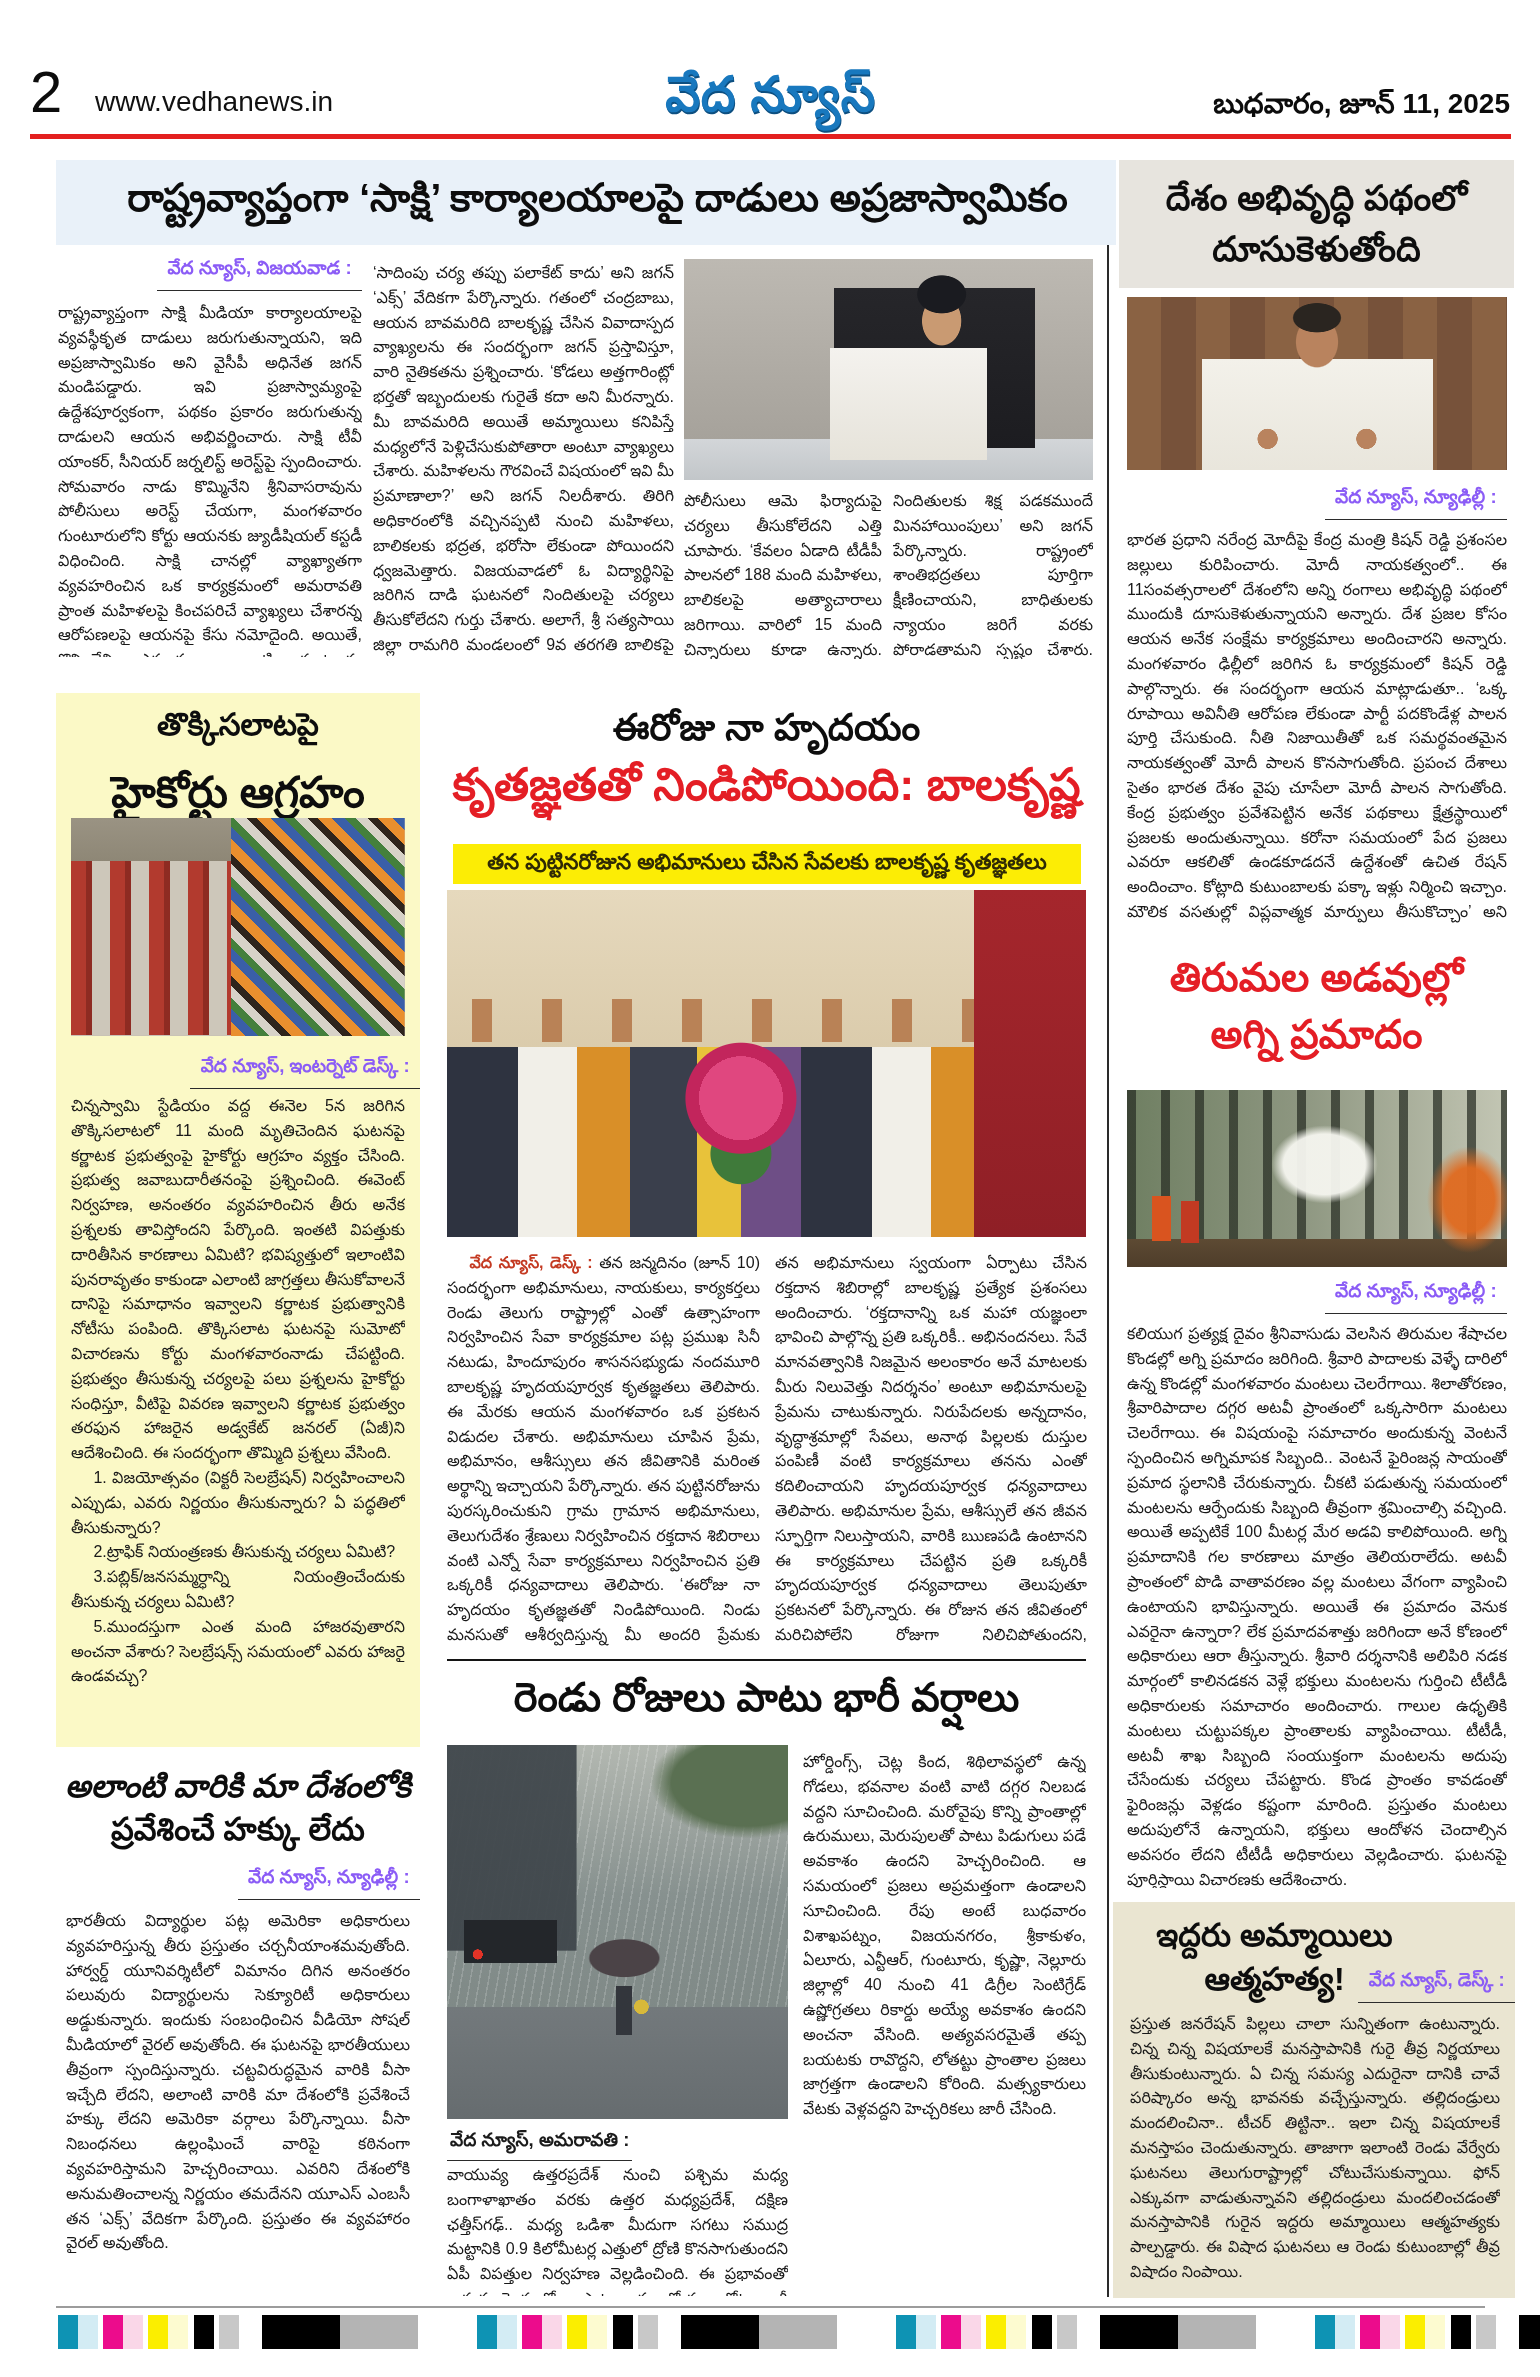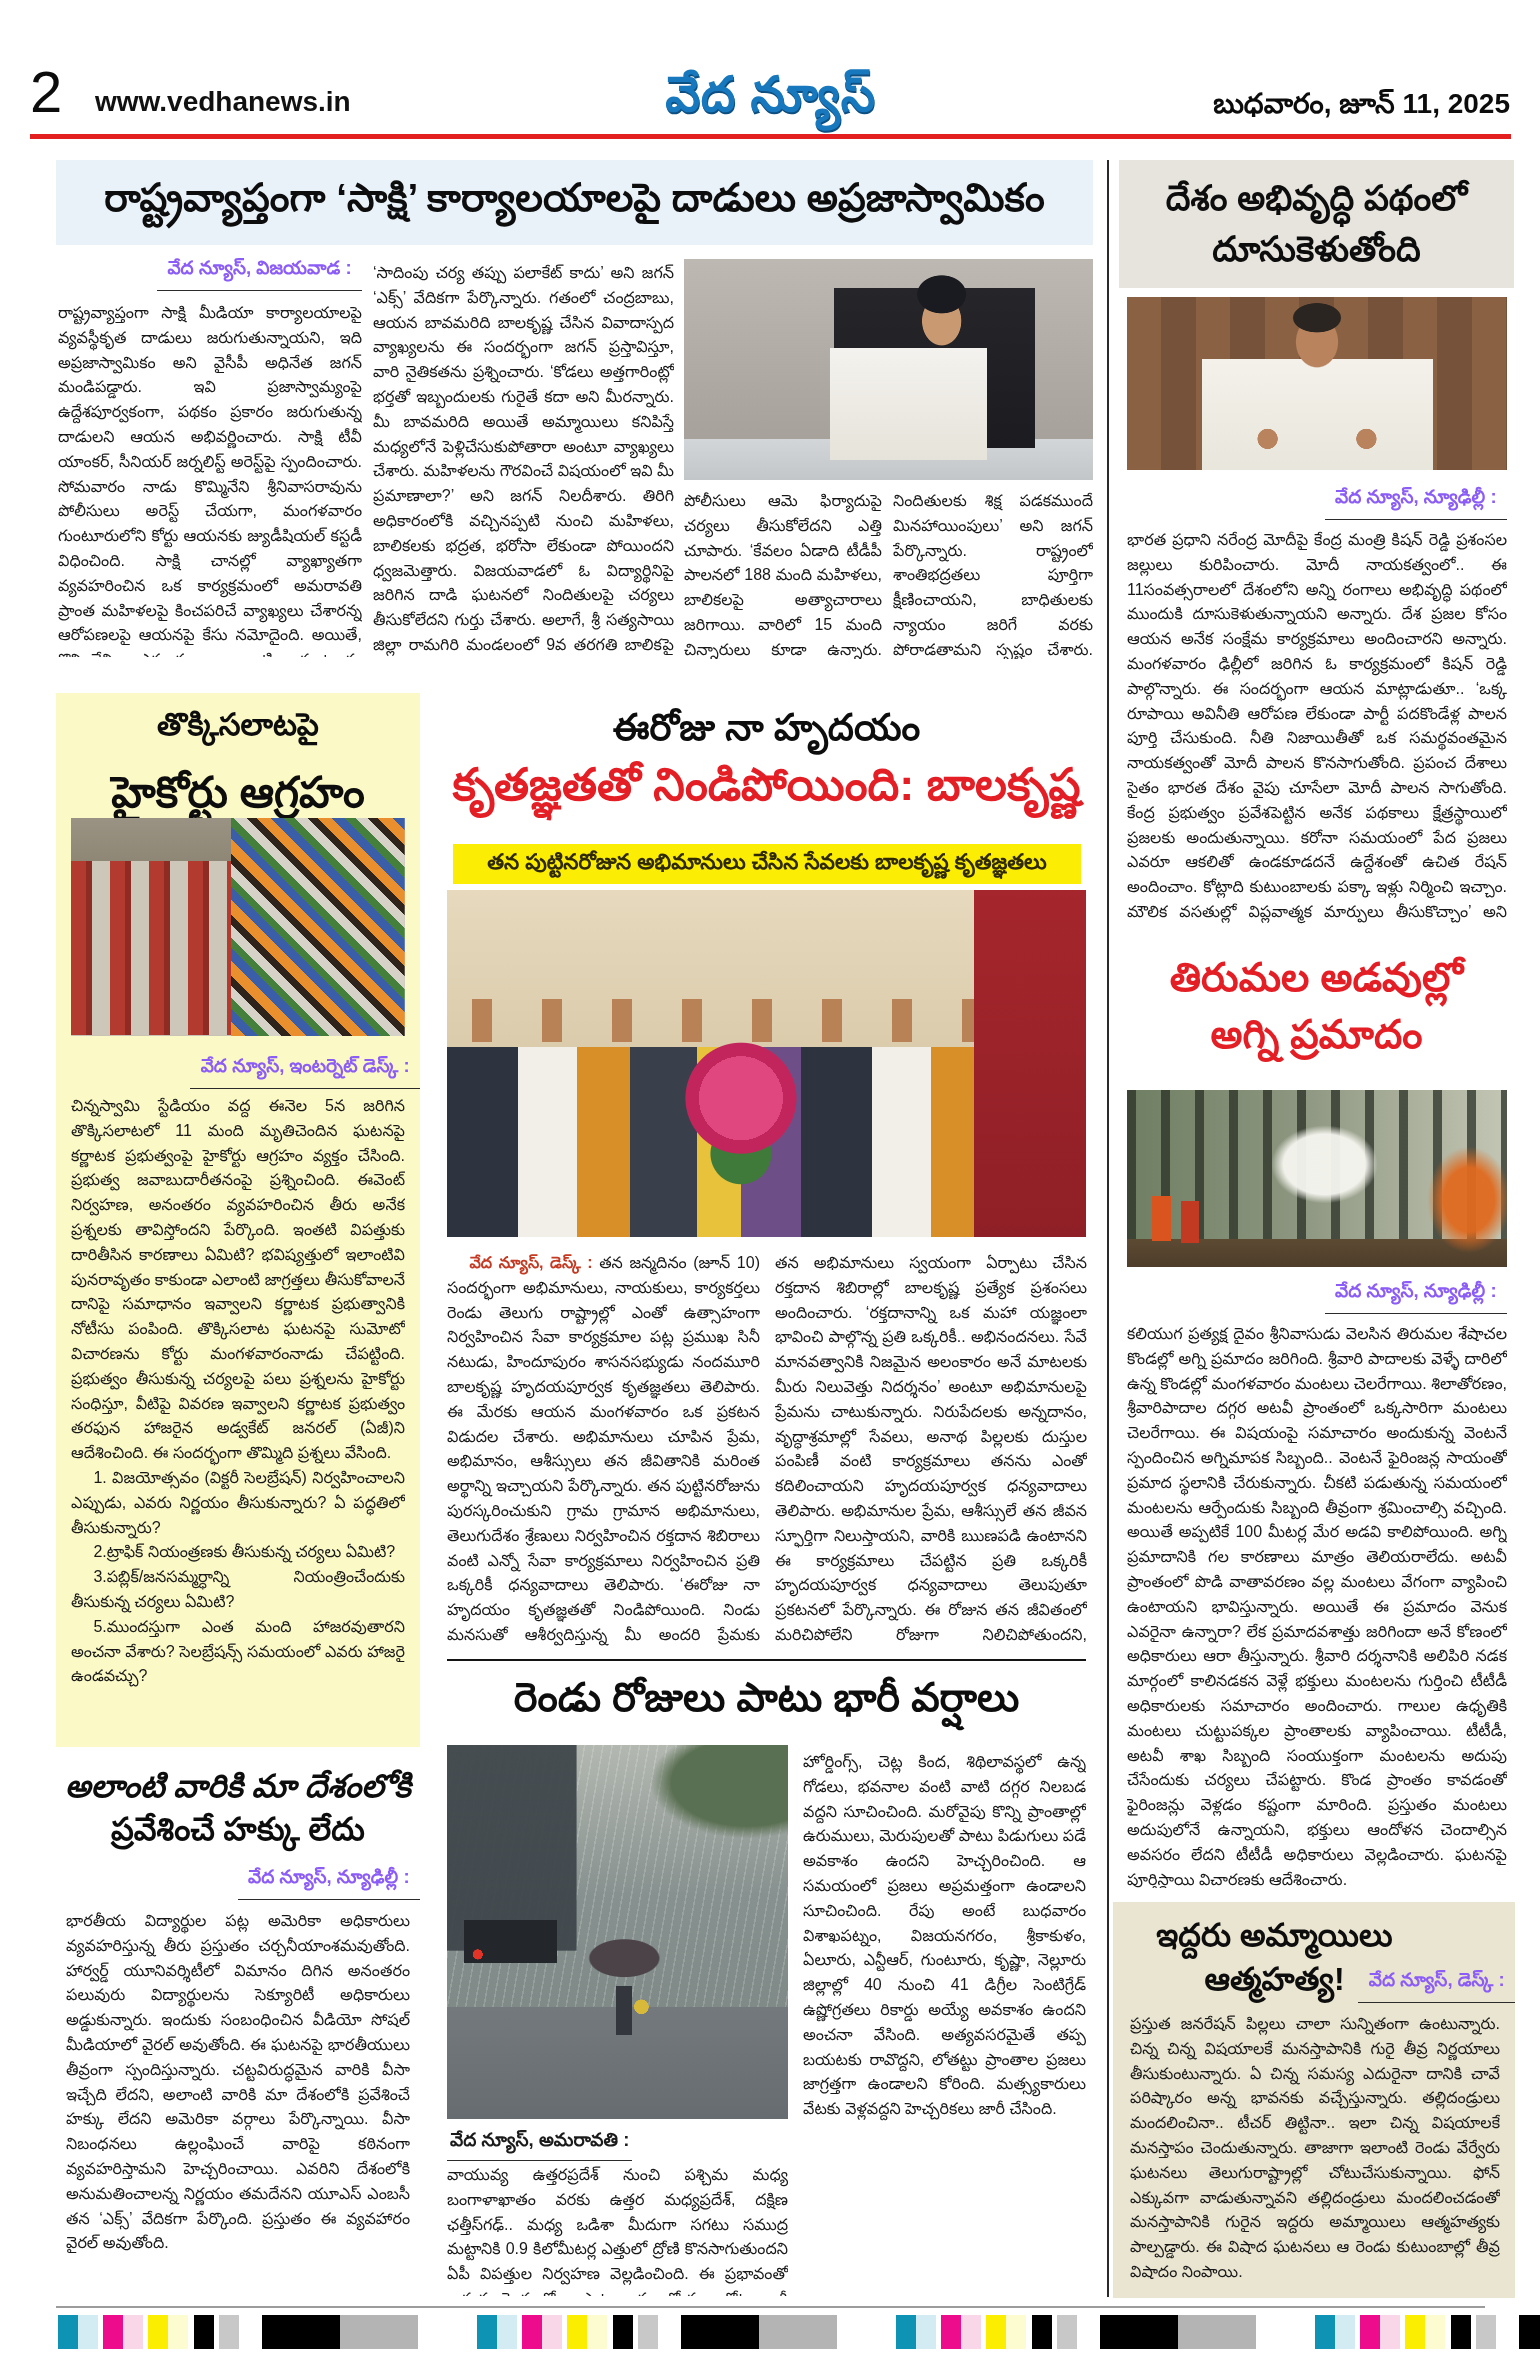--- a/index.html
+++ b/index.html
@@ -1,39 +1,39 @@
 <!DOCTYPE html>
 <html style="font-size:12px"><head>
 <meta charset="utf-8">
 <style>
   html,body{margin:0;padding:0;background:#777;}
   .page{position:relative;width:1541px;height:2377px;background:#ffffff;margin:0 auto;
         font-family:"Liberation Sans","DejaVu Sans",sans-serif;color:#141414;overflow:hidden;}
   .abs{position:absolute;}
   
   .pagenum{left:30px;top:63px;font-size:58px;line-height:1;font-weight:400;color:#0c0c0c;}
-  .siteurl{left:95px;top:86px;font-size:28px;color:#111;font-weight:bold;}
+  .siteurl{left:95px;top:86px;font-size:28px;color:#111;}
   .masthead{left:50%;top:66px;transform:translateX(-50%);font-size:49px;font-weight:bold;
             color:#1878be;letter-spacing:0.7px;text-shadow:0.7px 1.5px 0 #0d4f80;}
   .issuedate{right:31px;top:88px;font-size:28px;font-weight:bold;color:#0c0c0c;}
   .red-rule{left:30px;top:134px;width:1481px;height:5.2px;background:#e3201f;}
   .vdivider{left:1107px;top:160px;width:2.2px;height:2137px;background:#2a2a2a;}
   
   .headline{font-weight:bold;color:#0d0d0d;text-align:center;}
   .red{color:#e41e25;}
   .byline{font-size:18.6px;font-weight:bold;text-align:right;color:#8b5cf6;}
   .byline span{display:inline-block;border-bottom:1.5px solid #2b2b2b;padding:0 10.4px 6.7px;}
   .byline-left{font-size:18.6px;font-weight:bold;color:#1b1b1b;}
   .byline-left span{display:inline-block;border-bottom:1.5px solid #2b2b2b;padding:0 3px 5.2px;}
   .bodytext{font-size:16px;line-height:1.55;text-align:justify;color:#181818;overflow:hidden;}
   .bodytext .lead-indent{display:inline-block;width:22.4px;}
   .inline-byline{color:#c43a22;font-weight:bold;}
   
   .a1-headbox{left:56px;top:160px;width:1037px;height:85px;background:#e9f1f9;
-              display:flex;align-items:center;justify-content:center;font-size:39px;}
+              display:flex;align-items:center;justify-content:center;font-size:39px;padding-left:23px;}
   
   .a2-headbox{left:1119px;top:160px;width:395px;height:128px;background:#e7e4de;
               display:flex;flex-direction:column;align-items:center;justify-content:center;
               font-size:35px;line-height:1.45;}
   
   .hc-box{left:56px;top:693px;width:364px;height:1054px;background:#fbf9c6;}
   .hc-q{margin:0;text-indent:22.4px;}
   
   .strap{left:453px;top:844px;width:628px;height:40px;background:#fced05;color:#2f2a04;
          display:flex;align-items:center;justify-content:center;font-size:21.6px;font-weight:bold;}

